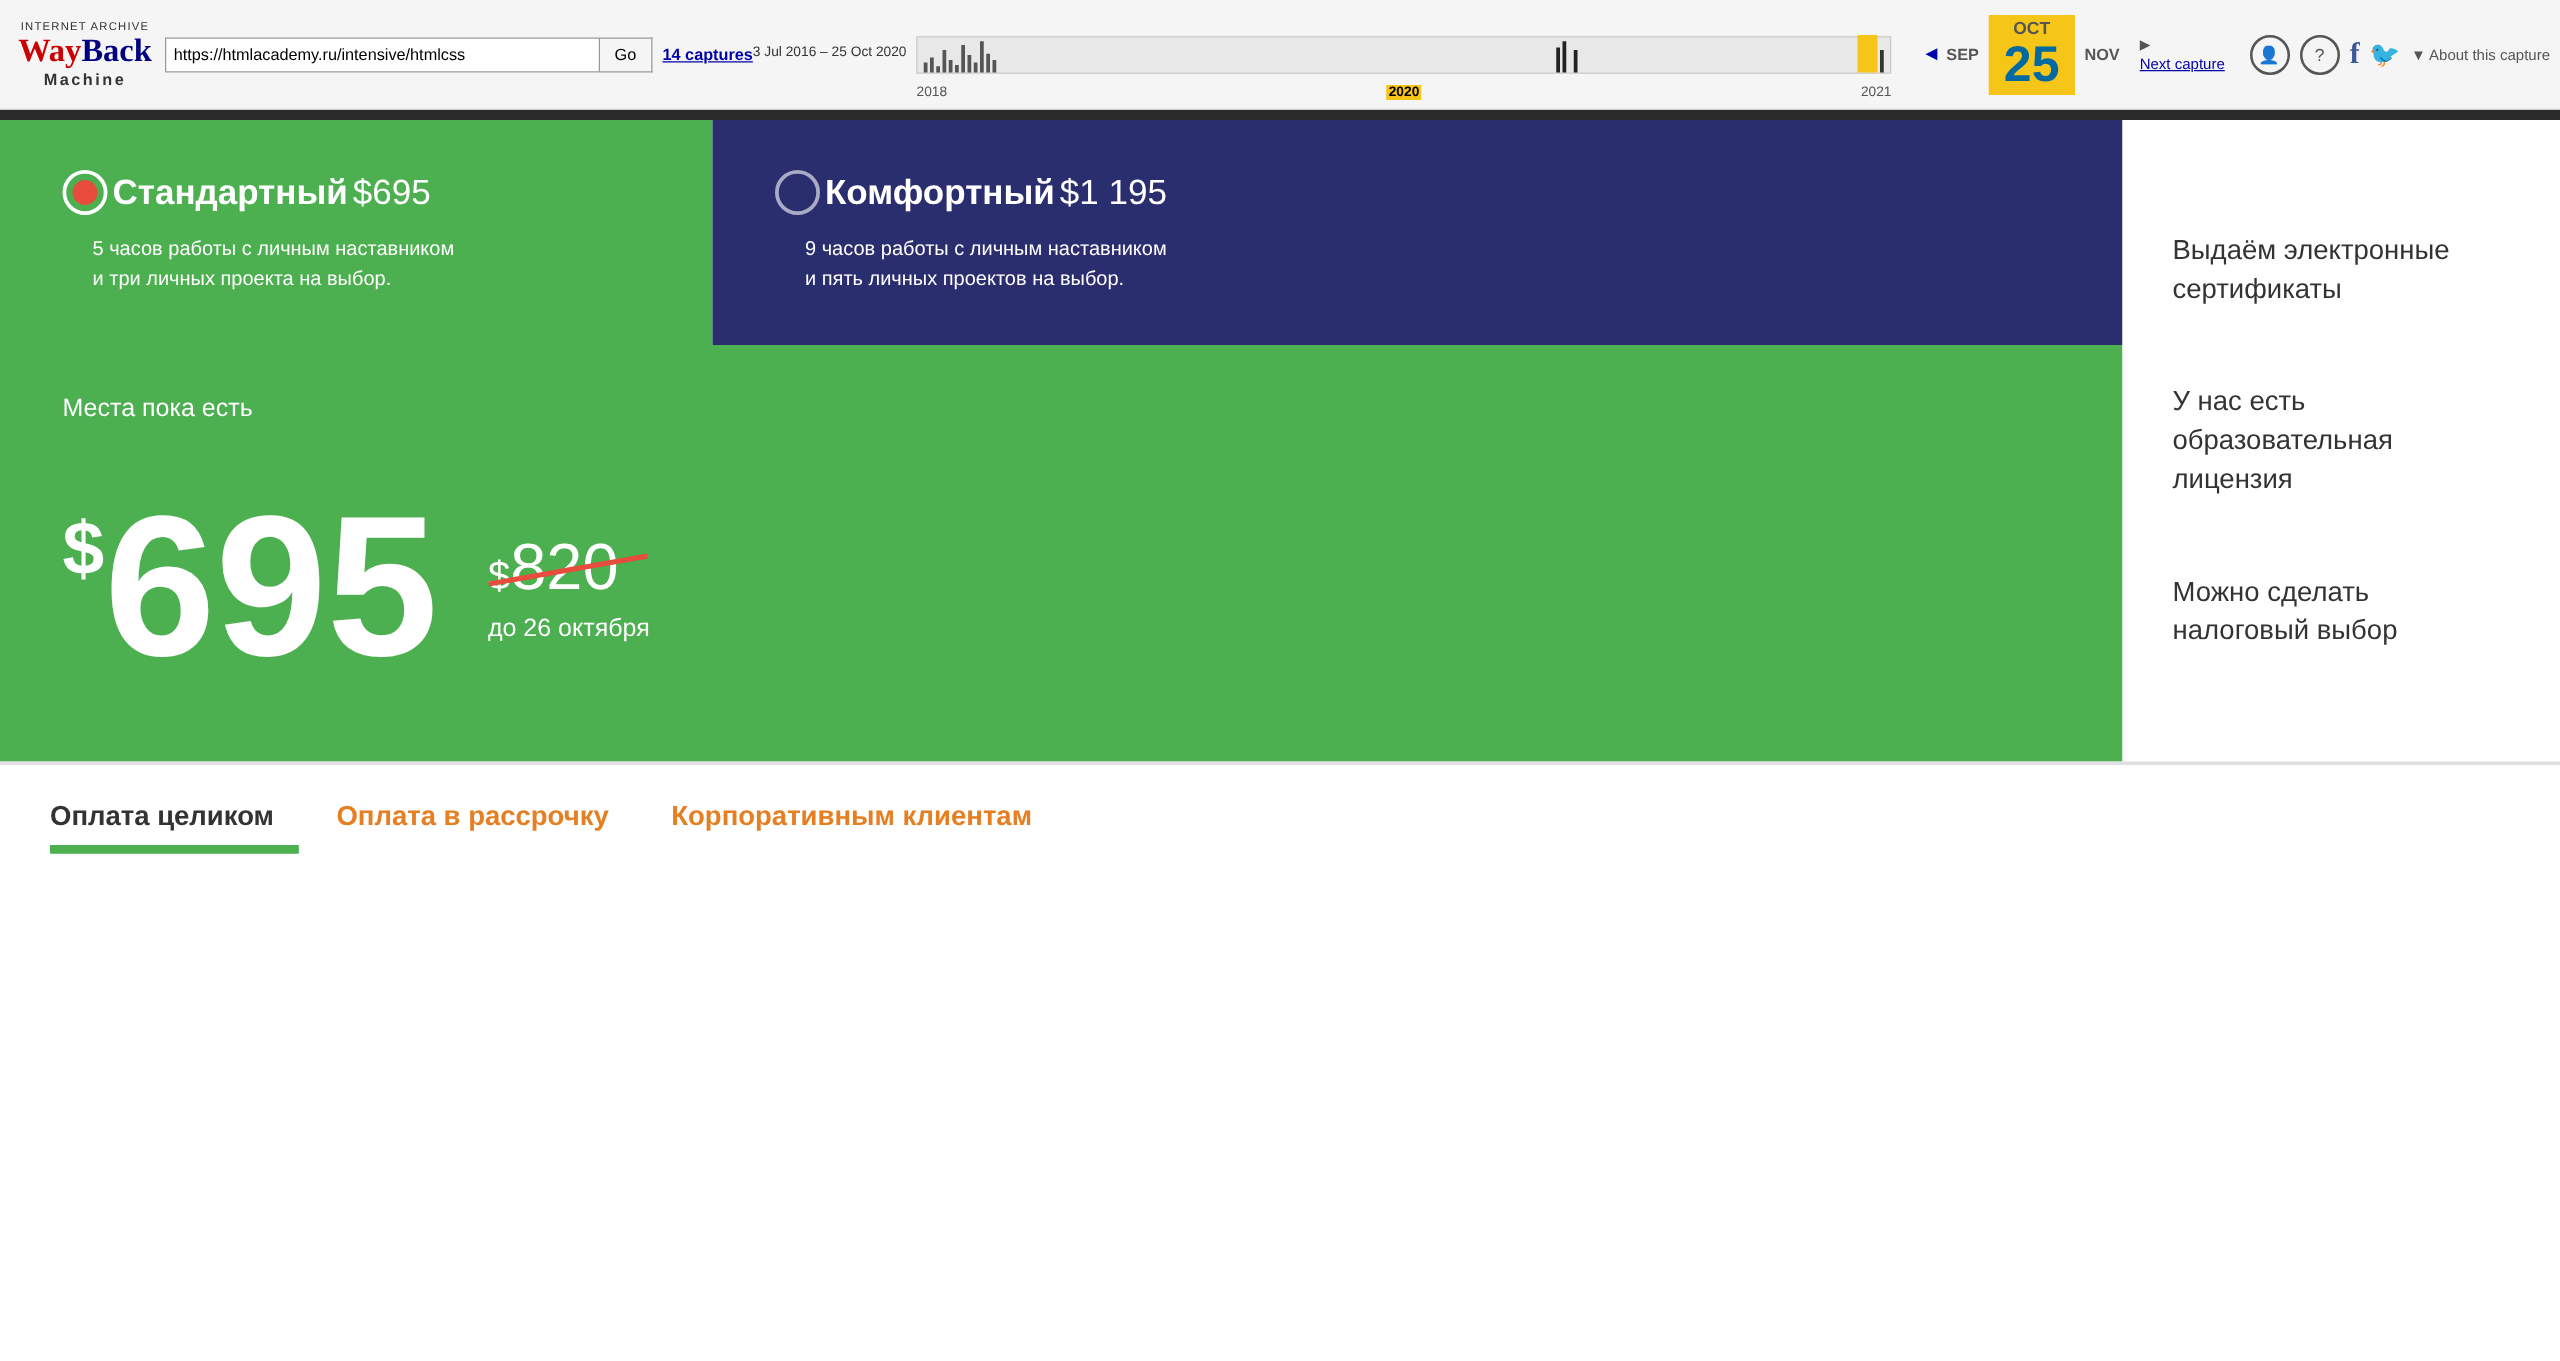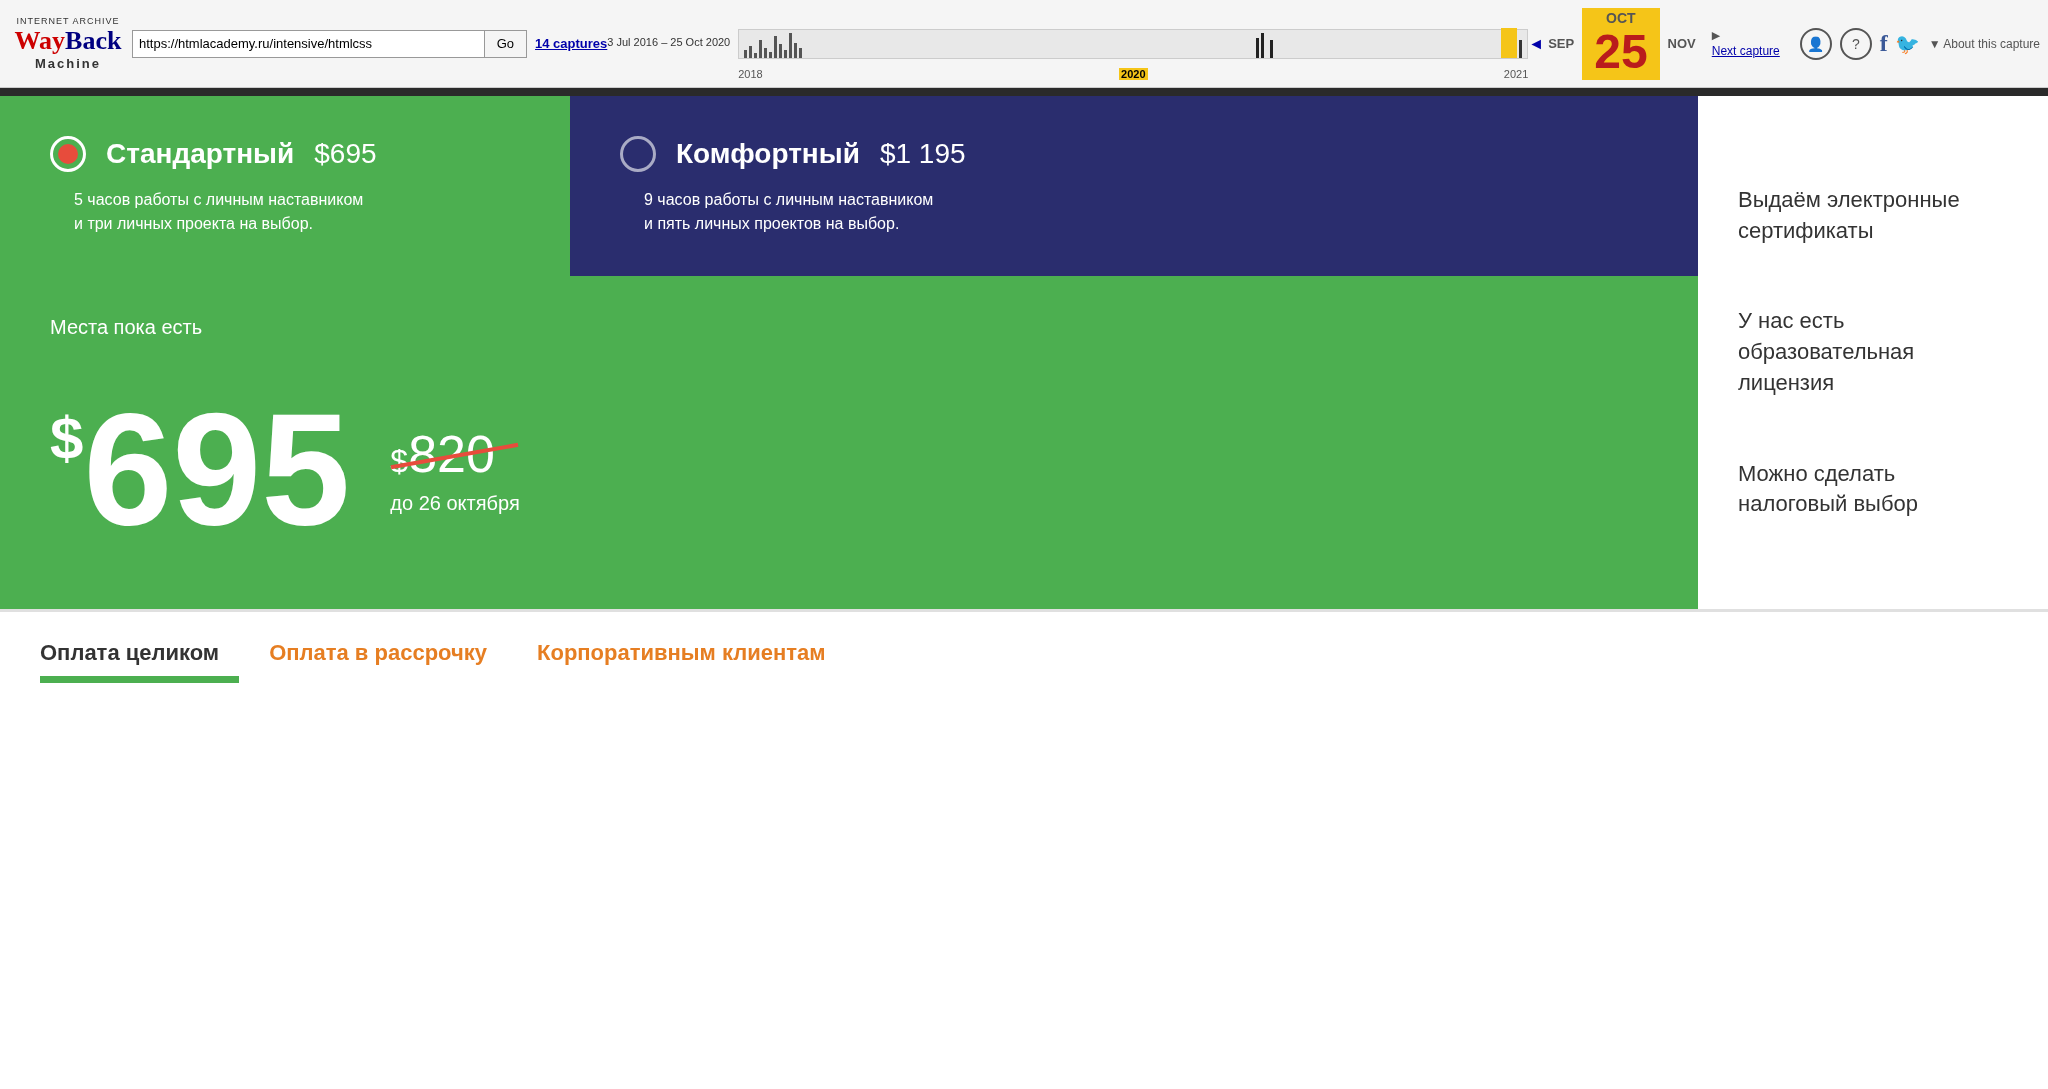--- a/index.html
+++ b/index.html
@@ -70,21 +70,21 @@
     .captures-dates {
       color: #333;
       font-size: 11px;
     }
     .timeline-area {
       display: flex;
       align-items: center;
       flex: 2;
       height: 40px;
       position: relative;
-      margin-right: 0;
+      margin-right: 24px;
     }
     .timeline-bar {
       flex: 1;
       height: 30px;
       background: #e8e8e8;
       border: 1px solid #ccc;
       position: relative;
       display: flex;
       align-items: flex-end;
       padding: 0 4px;
@@ -173,21 +173,21 @@
       padding: 40px 50px;
       flex: 1;
       display: flex;
       flex-direction: column;
       justify-content: center;
     }
 
     .plan-header {
       display: flex;
       align-items: center;
-      gap: 20px;
+      gap: 4px;
       margin-bottom: 16px;
     }
 
     .radio-btn {
       width: 36px;
       height: 36px;
       border-radius: 50%;
       border: 3px solid #fff;
       display: flex;
       align-items: center;
@@ -362,23 +362,23 @@
       margin-right: 4px;
     }
 
     .month-label {
       font-size: 13px;
       color: #555;
       font-weight: bold;
     }
 
     .date-num {
-      font-size: 48px;
-      font-weight: bold;
-      color: #b91c1c;
+      font-size: 40px;
+      font-weight: bold;
+      color: #0369a1;
       background: #f5c518;
       padding: 2px 8px;
       line-height: 1;
     }
 
     .cal-nav-group {
       display: flex;
       align-items: center;
       gap: 4px;
     }

